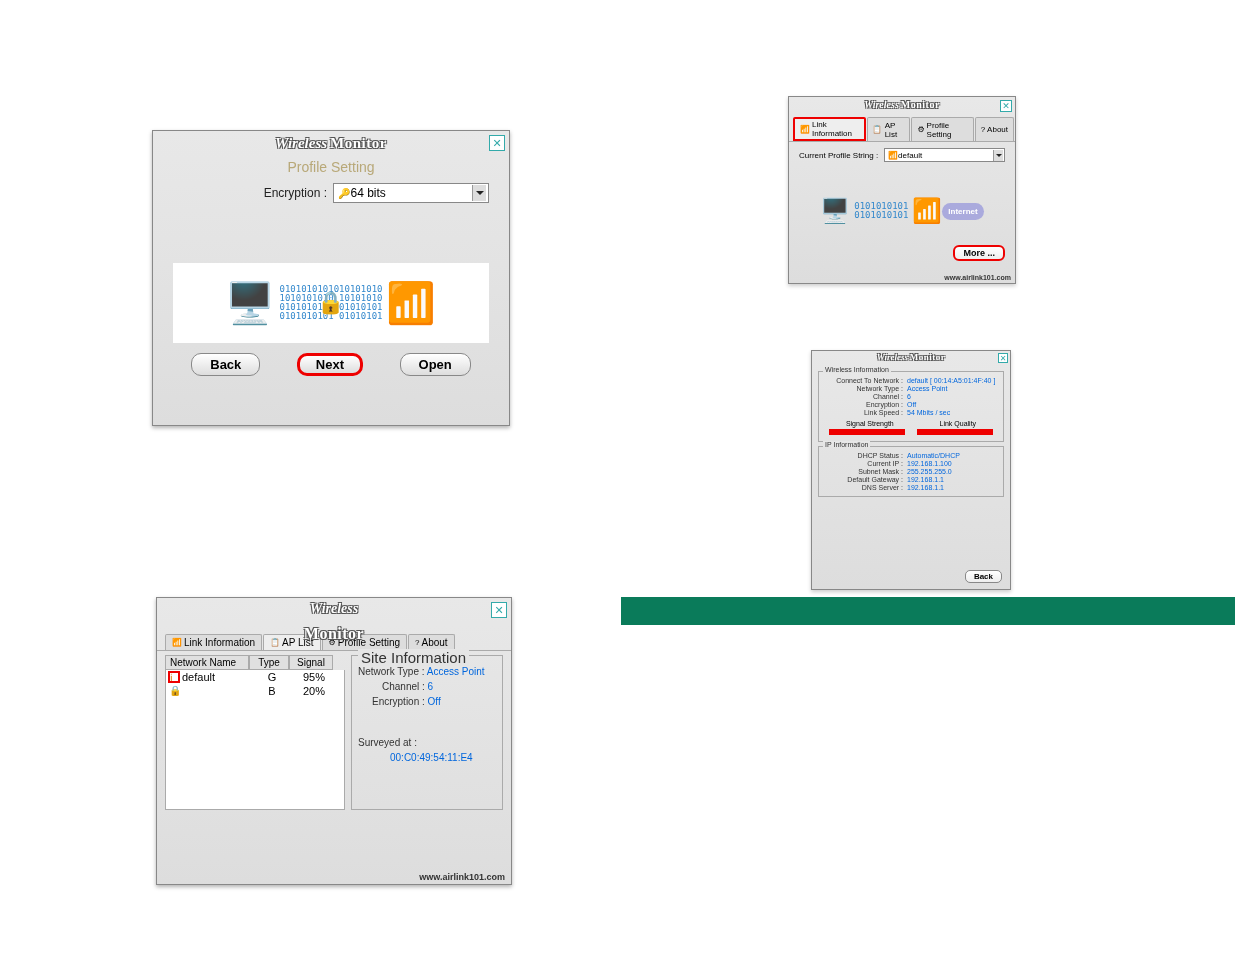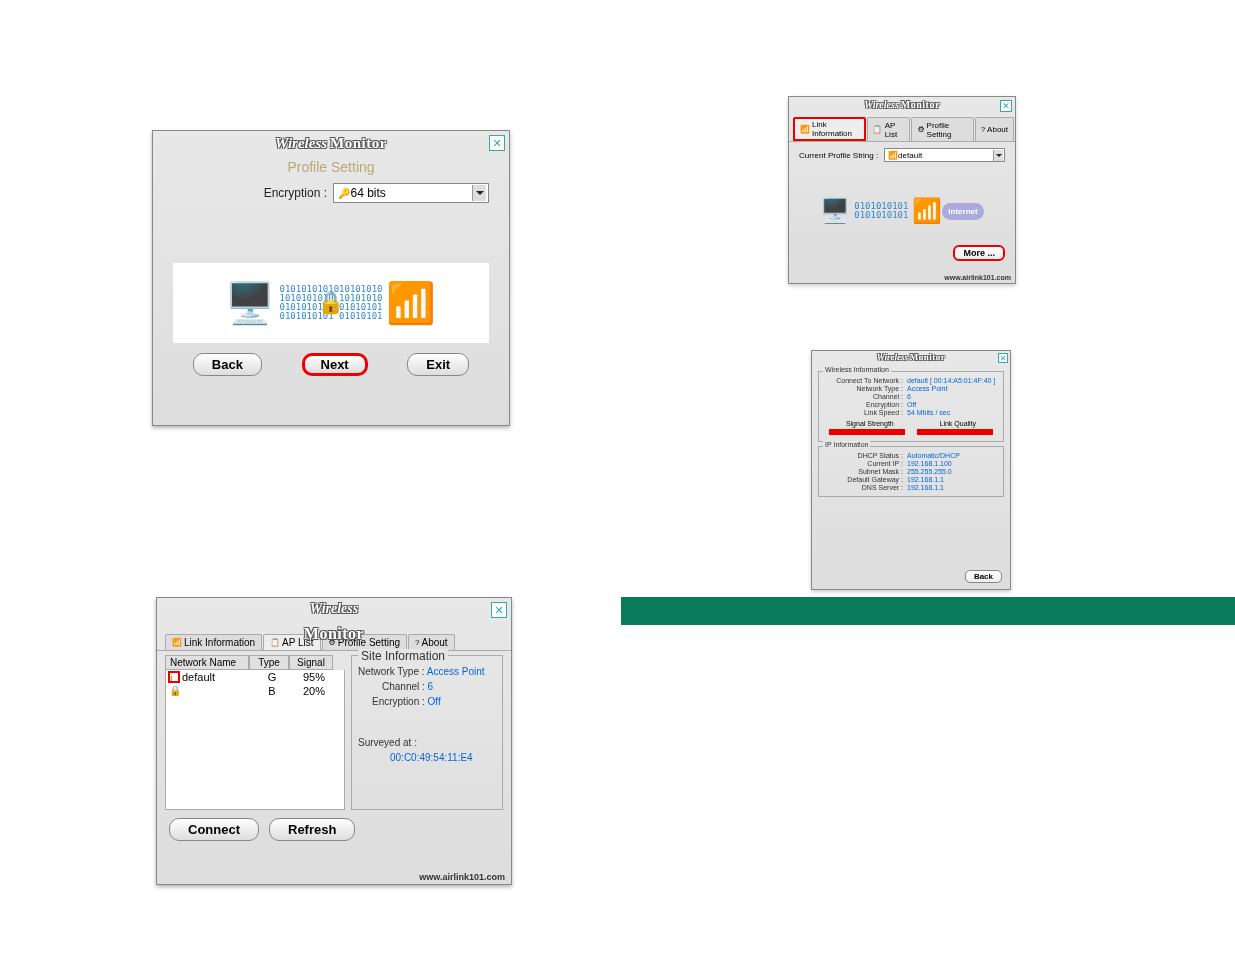--- a/index.html
+++ b/index.html
@@ -136,21 +136,21 @@
   .hcell.band { flex:0 0 40px; text-align:center;}
   .hcell.sig  { flex:0 0 44px; text-align:center;}
   .ap-rows { background:#fff; border:1px solid #aaa; border-top:none; height:140px; }
   .ap-row { display:flex; padding:1px 2px; }
   .cell.name { flex:0 0 84px; display:flex; align-items:center; gap:2px;}
   .cell.band { flex:0 0 40px; text-align:center;}
   .cell.sig  { flex:0 0 44px; text-align:center;}
   .wifiicon { width:12px; height:12px; border:1px solid transparent; font-size:10px; line-height:10px; color:#d70; }
   .wifiicon.hl { border:2px solid #e00; }
   .siteinfo { flex:1; border:1px solid #aaa; margin-left:6px; padding:6px 6px; position:relative; font-size:10px;}
-  .siteinfo .legend { position:absolute; top:-7px; left:6px; background:linear-gradient(#e6e6e6,#e4e4e4); padding:0 3px; font-size:12px; color:#333;}
+  .siteinfo .legend { position:absolute; top:-7px; left:6px; background:linear-gradient(#e6e6e6,#e4e4e4); padding:0 3px; font-size:15px; color:#333;}
   .siteinfo .srow { margin:4px 0; }
   .siteinfo .slbl { color:#333; }
   .siteinfo .sval { color:#06d; }
   .w4 .btnrow { justify-content:flex-start; padding:4px 12px; gap:10px;}
   .w4 .footer { position:absolute; bottom:2px; right:6px; font-size:9px; font-weight:bold; color:#333;}
 
 </style>
 </head>
 <body>
 
@@ -176,21 +176,21 @@
   <div class="graphic">
     <span class="pc-img">🖥️</span>
     <span class="binary-graphic">0101010101010101010<br>1010101010 10101010<br>0101010101 01010101<br>0101010101 01010101</span>
     <span class="router-img">📶</span>
     <span class="lock-overlay">🔒</span>
   </div>
 
   <div class="btnrow">
     <button class="btn">Back</button>
     <button class="btn hl">Next</button>
-    <button class="btn">Exit</button>
+    <button class="btn">Open</button>
   </div>
 </div>
 
 <div class="abs w2">
   <div class="titlebar">
     <span class="title-logo">
       <span class="w">Wireless</span>
       <span class="m">Monitor</span>
     </span>
     <div class="closebox">✕</div>
@@ -354,18 +354,14 @@
     </div>
     <div class="siteinfo">
       <div class="legend">Site Information</div>
       <div class="srow"><span class="slbl">Network Type :</span> <span class="sval">Access Point</span></div>
       <div class="srow" style="padding-left:24px;"><span class="slbl">Channel :</span> <span class="sval">6</span></div>
       <div class="srow" style="padding-left:14px;"><span class="slbl">Encryption :</span> <span class="sval">Off</span></div>
       <div class="srow" style="margin-top:30px;"><span class="slbl">Surveyed at :</span></div>
       <div class="srow" style="padding-left:32px;"><span class="sval">00:C0:49:54:11:E4</span></div>
     </div>
   </div>
-  <div class="btnrow">
-    <button class="btn">Connect</button>
-    <button class="btn">Refresh</button>
-  </div>
   <div class="footer">www.airlink101.com</div>
 </div>
 
 </body></html>

